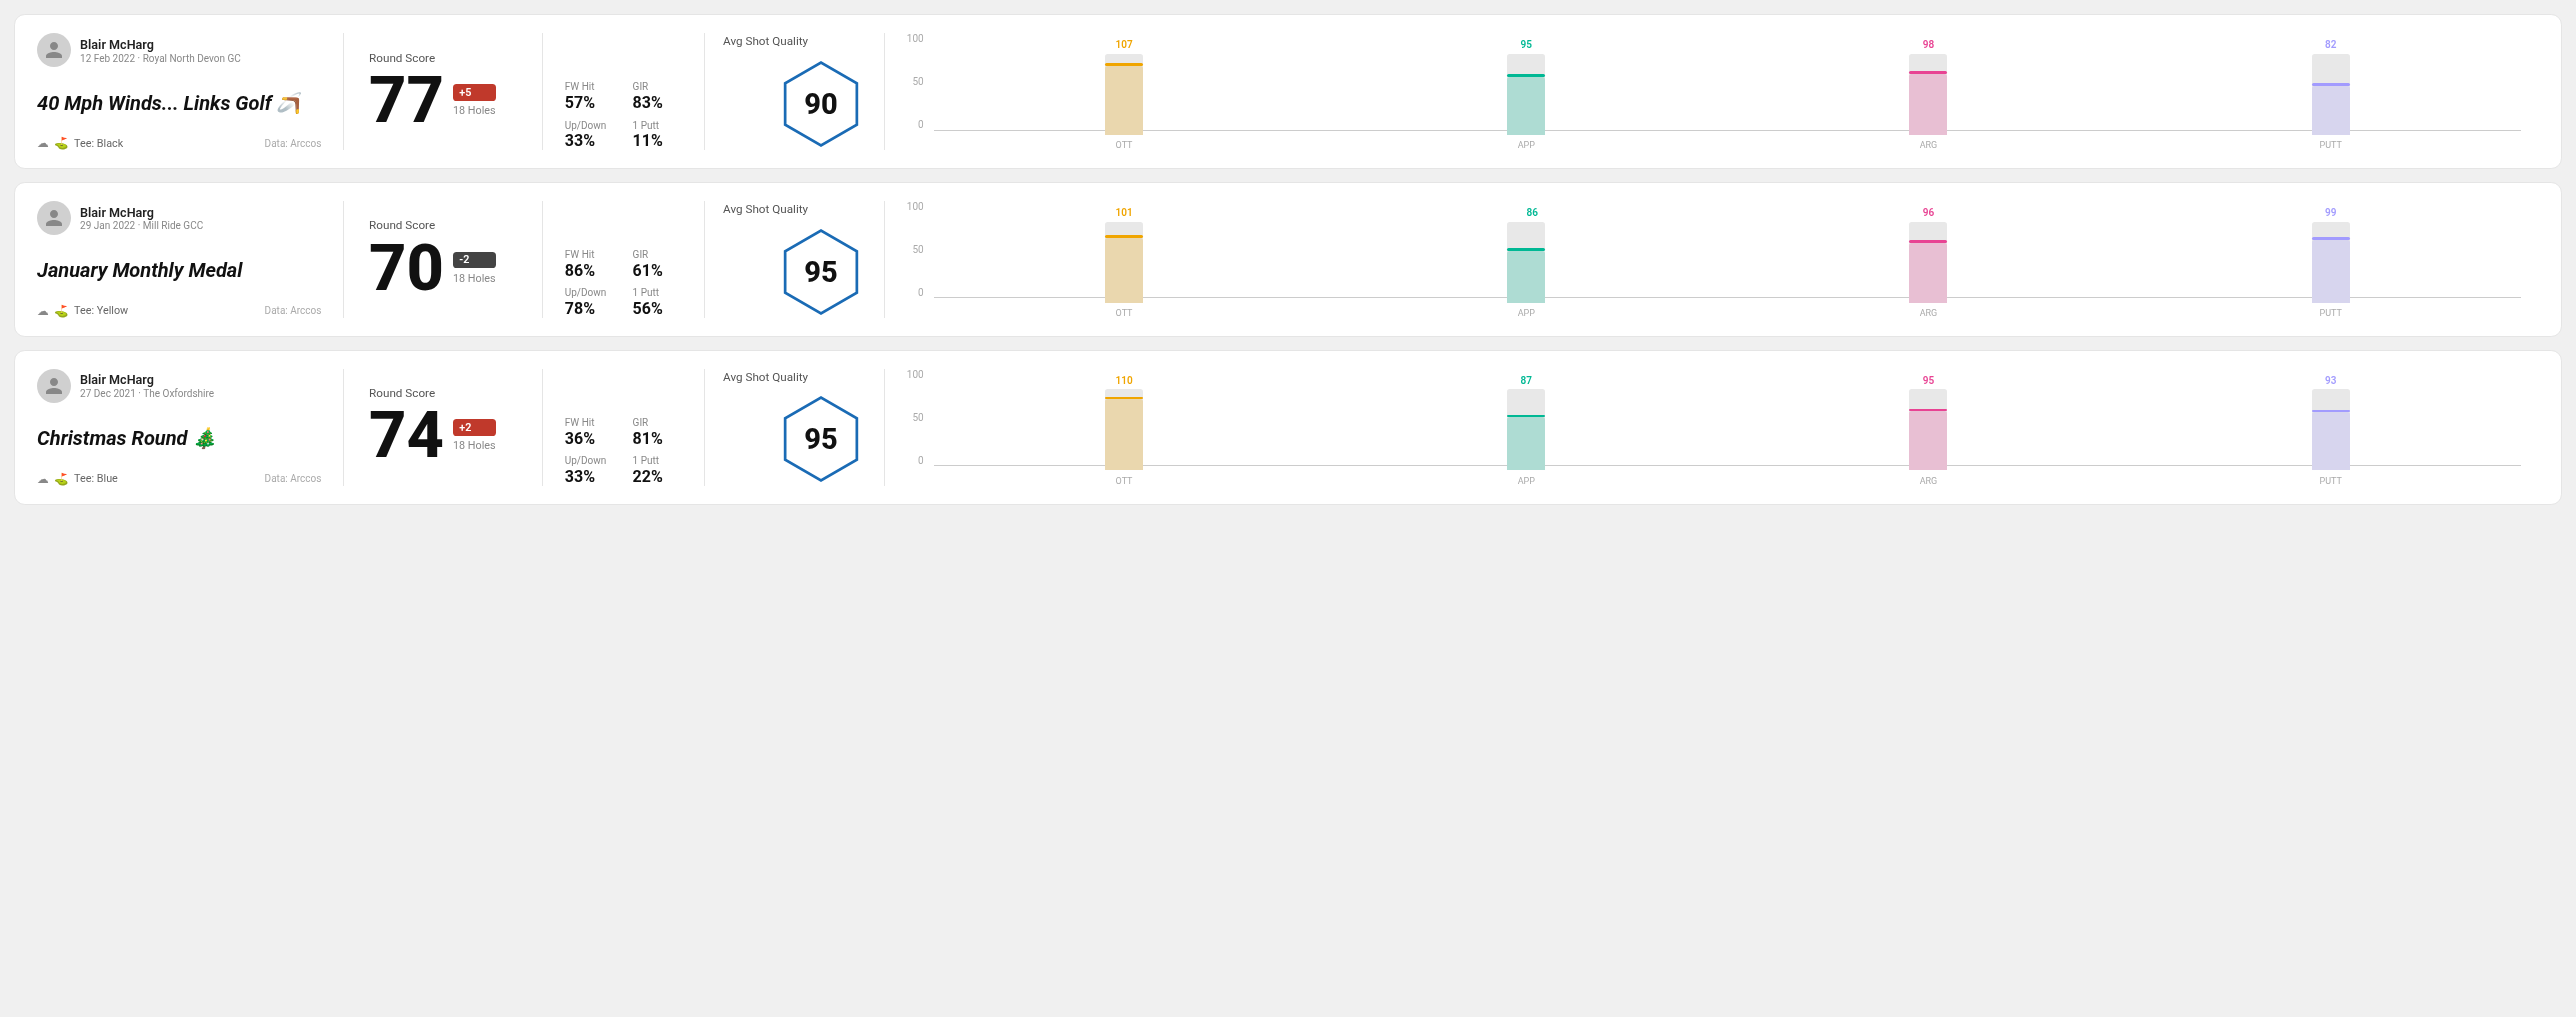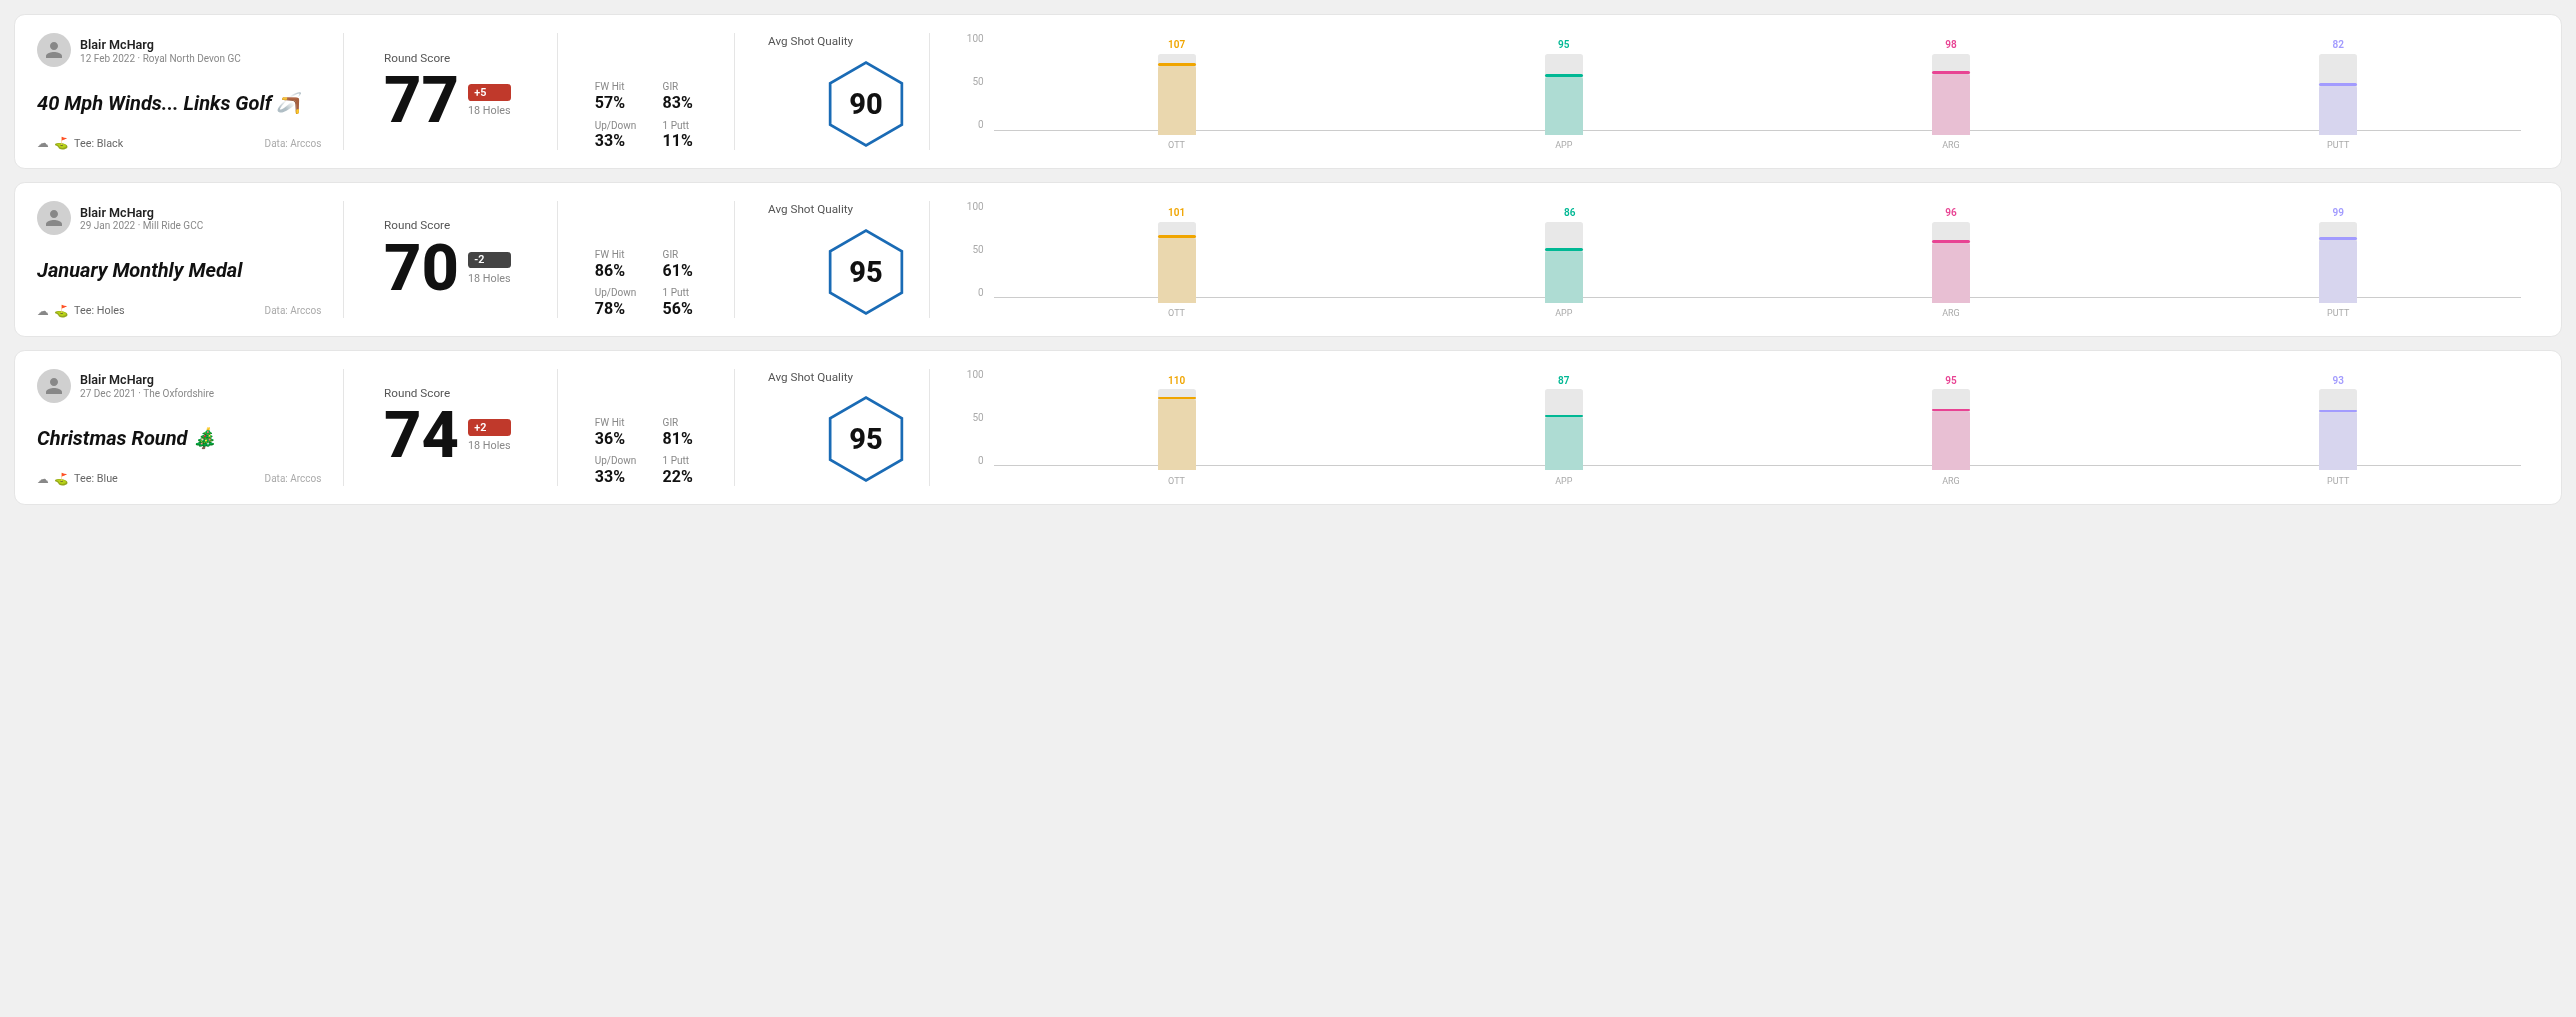--- a/index.html
+++ b/index.html
@@ -10,21 +10,21 @@
       min-width: 1263px;
     }
     .card {
       background: #fff;
       border-radius: 10.8px;
       border: 0.9px solid #e5e5e5;
       margin-bottom: 12.6px;
       padding: 18px 21.7px;
       display: flex;
       align-items: stretch;
-      gap: 15px;
+      gap: 0;
     }
     .card-left {
       flex: 0 0 307px;
       display: flex;
       flex-direction: column;
       justify-content: space-between;
       padding-right: 21.7px;
       border-right: 0.9px solid #e5e5e5;
     }
     .user-row {
@@ -378,21 +378,21 @@
           <div class="user-info">
             <div class="name">Blair McHarg</div>
             <div class="date-course">29 Jan 2022 · Mill Ride GCC</div>
           </div>
         </div>
         <div class="round-title">January Monthly Medal</div>
         <div class="tee-data-row">
           <div class="tee-info">
             <span class="weather-icon">☁</span>
             <span class="tee-icon">⛳</span>
-            <span>Tee: Holes</span>
+            <span>Tee: Yellow</span>
           </div>
           <div class="data-source">Data: Arccos</div>
         </div>
       </div>
       <div class="card-score">
         <div class="round-score-label">Round Score</div>
         <div class="score-row">
           <div class="score-number">70</div>
           <div class="score-badge-holes">
             <span class="score-badge negative">-2</span>

